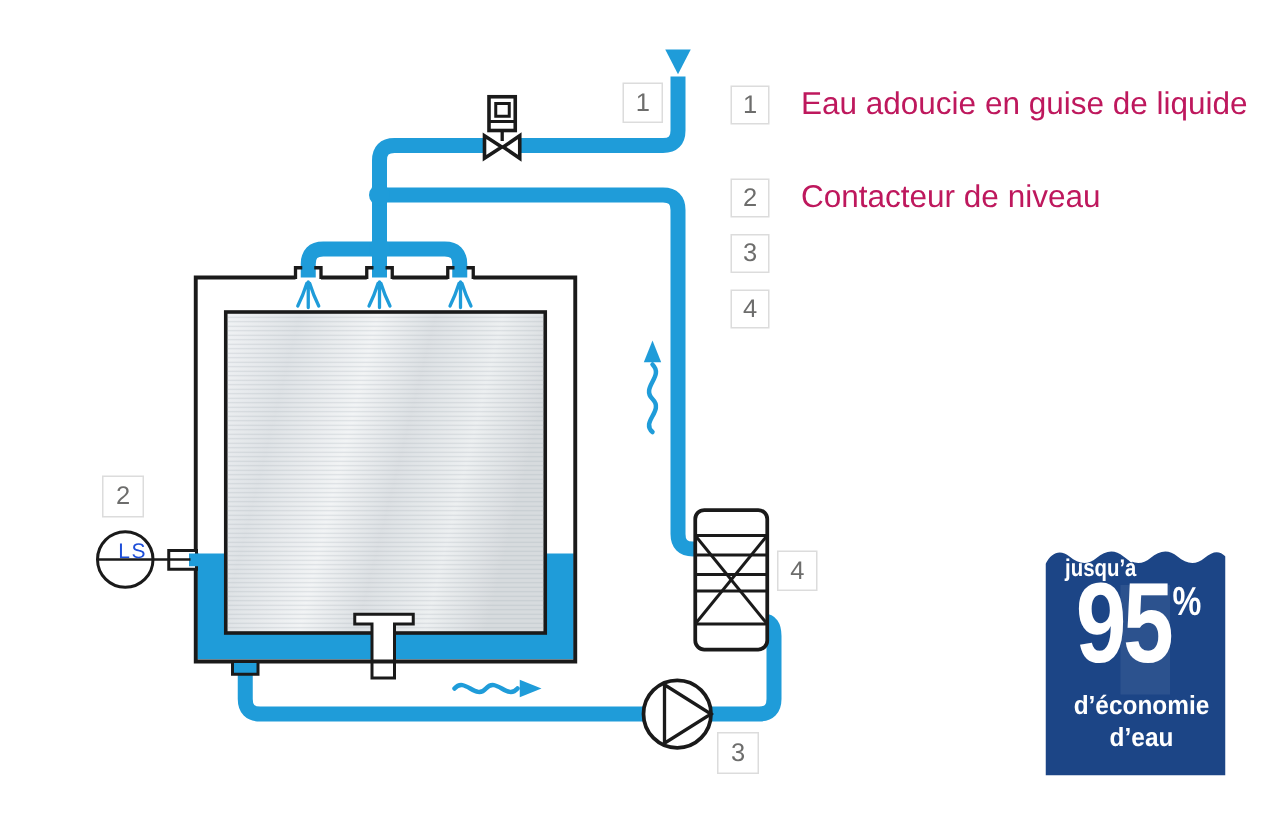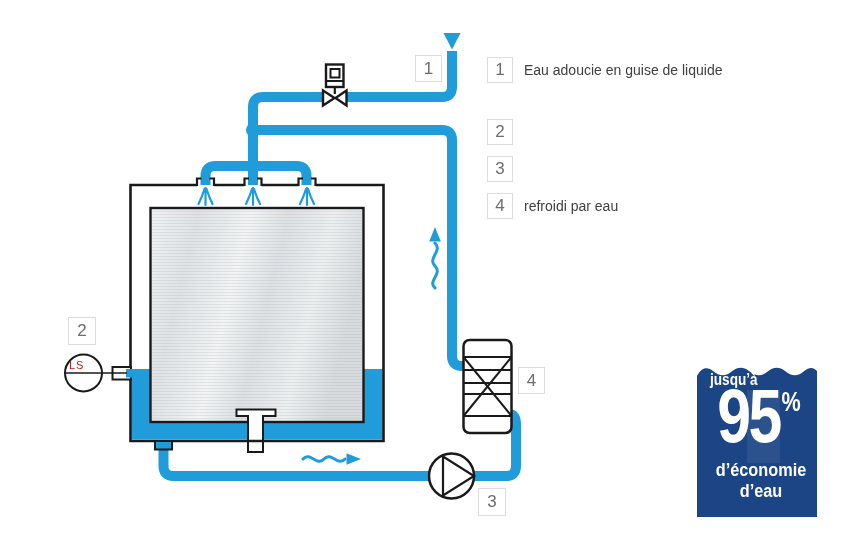--- a/index.html
+++ b/index.html
@@ -7,24 +7,24 @@
        font-family:"Liberation Sans", sans-serif;}
   .stage{position:absolute;left:0;top:0;width:850px;height:550px;}
   svg{position:absolute;left:0;top:0;}
   
   .numbox{position:absolute;background:#fff;border:1.5px solid #dcdcdc;
           color:#6d6d6c;font-size:17px;display:flex;align-items:center;
           justify-content:center;box-sizing:border-box;}
   .legend{position:absolute;left:487px;top:0;}
   .legend-row{position:absolute;left:0;display:flex;align-items:flex-start;}
   .legend-row .numbox{position:static;width:26px;height:26px;flex:0 0 26px;}
-  .legend-text{margin-left:11px;margin-top:2px;color:#404040;font-size:14px;
+  .legend-text{margin-left:21px;margin-top:2px;color:#be185d;font-size:21px;
                line-height:22px;white-space:nowrap;}
-  .ls-label{position:absolute;left:69px;top:359px;width:29px;text-align:left;
-            color:#b91c1c;font-size:11px;letter-spacing:1px;}
+  .ls-label{position:absolute;left:69px;top:359px;width:29px;text-align:right;
+            color:#1d4ed8;font-size:14px;letter-spacing:1px;}
   
   .badge{position:absolute;left:697px;top:361px;width:128px;height:156px;color:#fff;}
   .badge .btxt{position:absolute;font-weight:bold;white-space:nowrap;}
   .badge-prefix{left:13px;top:10px;font-size:16px;transform:scaleX(.85);
                 transform-origin:left top;}
   .badge-value{left:0;right:4px;top:22px;text-align:center;transform:scaleX(.8);
                transform-origin:50% 0;}
   .badge-value .v{font-size:76px;line-height:66px;font-weight:bold;letter-spacing:-3px;}
   .badge-value .u{font-size:27px;font-weight:bold;position:relative;top:-31px;
                   margin-left:2px;}
@@ -145,28 +145,30 @@
 
   <div class="legend">
     <div class="legend-row" style="top:57px;">
       <div class="numbox">1</div>
       <div class="legend-text">
         <div>Eau adoucie en guise de liquide</div>
       </div>
     </div>
     <div class="legend-row" style="top:119px;">
       <div class="numbox">2</div>
+      <div class="legend-text">
+        <div>Contacteur de niveau</div>
+      </div>
     </div>
     <div class="legend-row" style="top:156px;">
       <div class="numbox">3</div>
     </div>
     <div class="legend-row" style="top:193px;">
       <div class="numbox">4</div>
       <div class="legend-text">
-        <div>refroidi par eau</div>
       </div>
     </div>
   </div>
 
   <div class="badge">
     <svg width="120" height="156" viewBox="0 0 120 156">
       <path fill="#1C4586" d="M0,15 C4,7 10,5 16,10 C22,15 28,16 34,11 C40,6 46,5 52,10
            C58,15 64,16 70,11 C76,6 82,5 88,10 C94,15 100,16 106,11
            C112,6 116,6 120,10 L120,156 L0,156 Z"></path>
       <rect x="50" y="29" width="33" height="73" fill="#ffffff" opacity="0.07"></rect>

